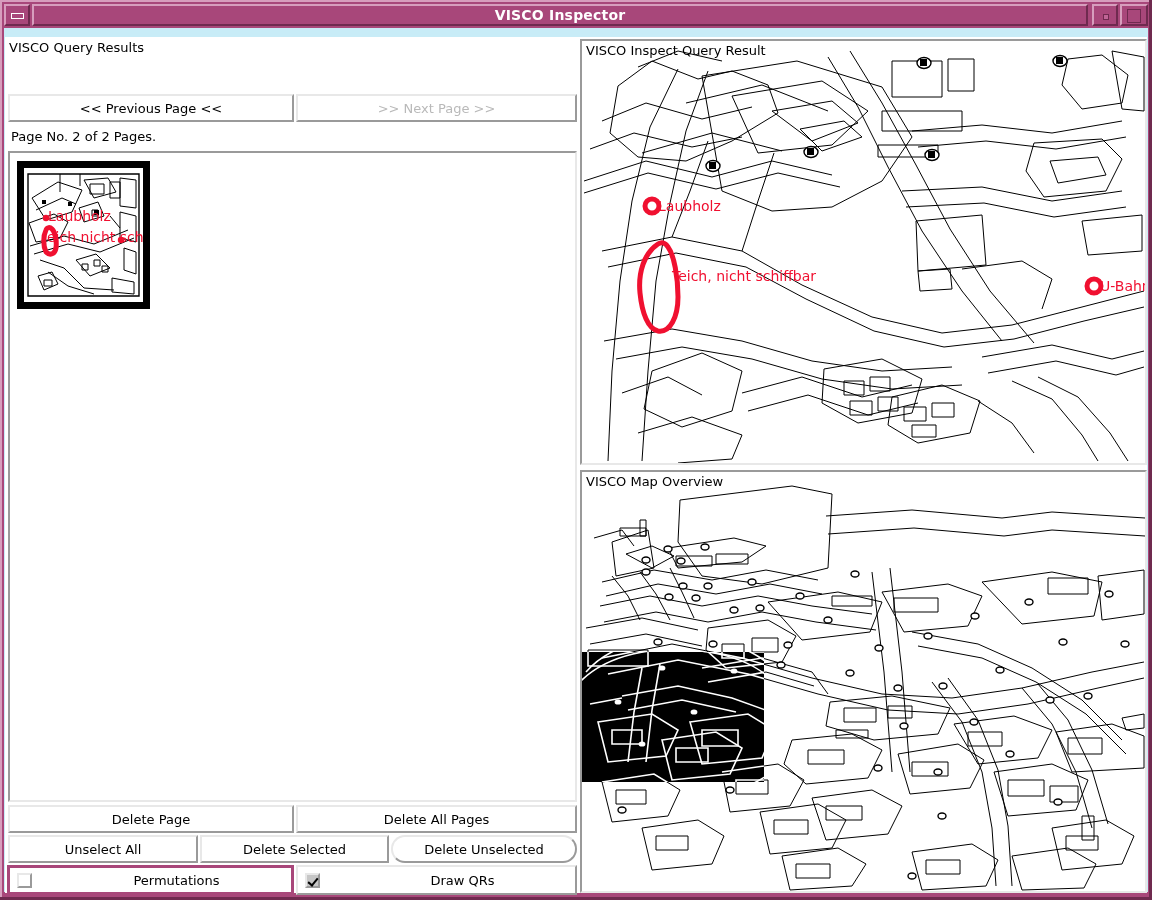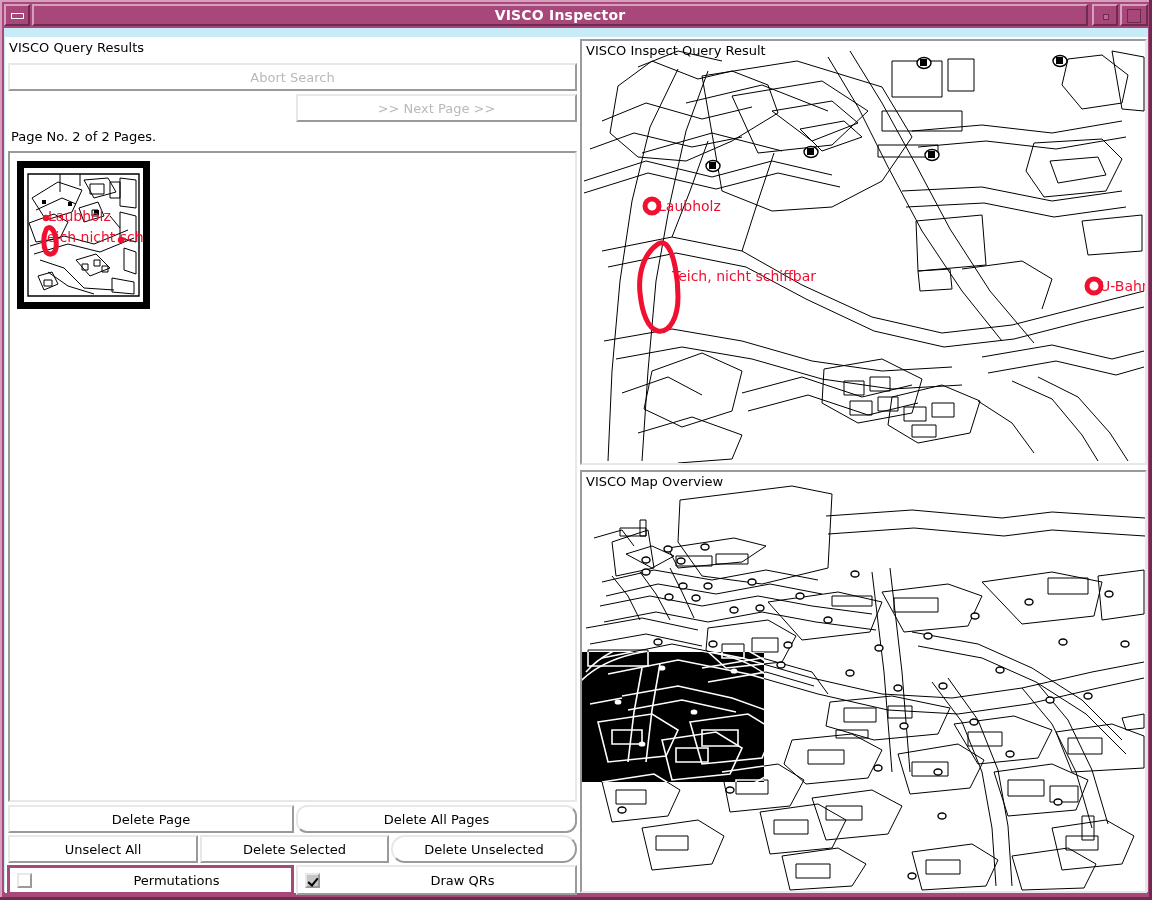--- a/index.html
+++ b/index.html
@@ -156,21 +156,21 @@
     position: absolute; left: 7px; top: 8px;
     width: 133px; height: 148px;
     background: #000000;
     padding: 7px;
     box-sizing: border-box;
   }
   #thumb-canvas { display:block; width: 119px; height: 134px; background: #ffffff; }
 
   
   #btn-delete-page      { left: 3px;   top: 768px; width: 286px; height: 28px; }
-  #btn-delete-all-pages { left: 291px; top: 768px; width: 281px; height: 28px; border-radius: 11px; }
+  #btn-delete-all-pages { left: 291px; top: 768px; width: 281px; height: 28px; }
   #btn-unselect-all     { left: 3px;   top: 798px; width: 190px; height: 28px; }
   #btn-delete-selected  { left: 195px; top: 798px; width: 189px; height: 28px; }
   #btn-delete-unselected{ left: 386px; top: 798px; width: 186px; height: 28px; border-radius: 14px; }
 
   .checkrow {
     position: absolute;
     height: 30px;
     background: #ffffff;
     box-sizing: border-box;
     display: flex; align-items: center;
@@ -268,22 +268,22 @@
     </div>
   </div>
 
   <div id="client">
     <div id="inner">
 
       <div id="left-col">
 
         <div class="panel-label" id="results-label">VISCO Query Results</div>
 
-        <div class="mbtn disabled" id="btn-abort">Abort Search</div>
-
+
+        <div class="mbtn" id="btn-prev-page">&lt;&lt; Previous Page &lt;&lt;</div>
 
         <div class="mbtn disabled" id="btn-next-page">&gt;&gt; Next Page &gt;&gt;</div>
 
         <div id="page-status">Page No. 2 of 2 Pages.</div>
 
         <div id="results-list">
           <div id="thumb-item">
             <svg id="thumb-canvas" viewBox="0 0 119 134">
               <rect x="0" y="0" width="119" height="134" fill="#ffffff"></rect>
               <g class="mapline" stroke-width="0.9">

